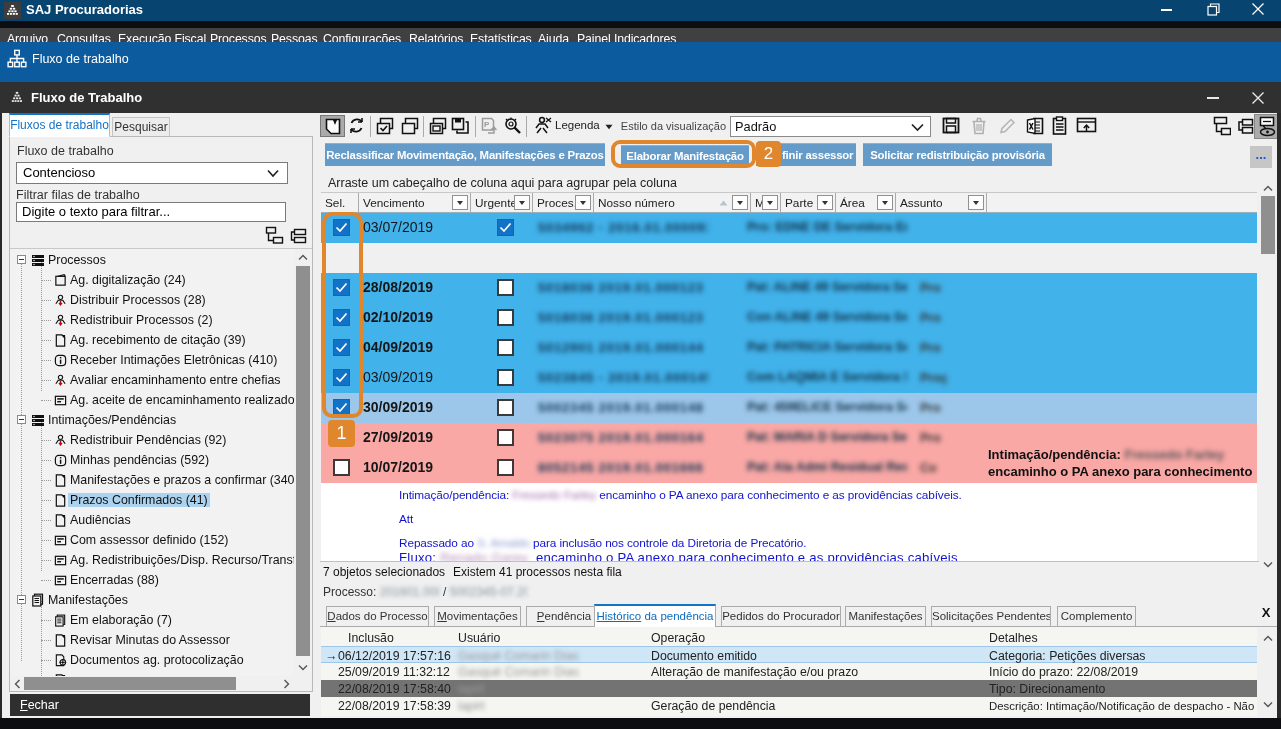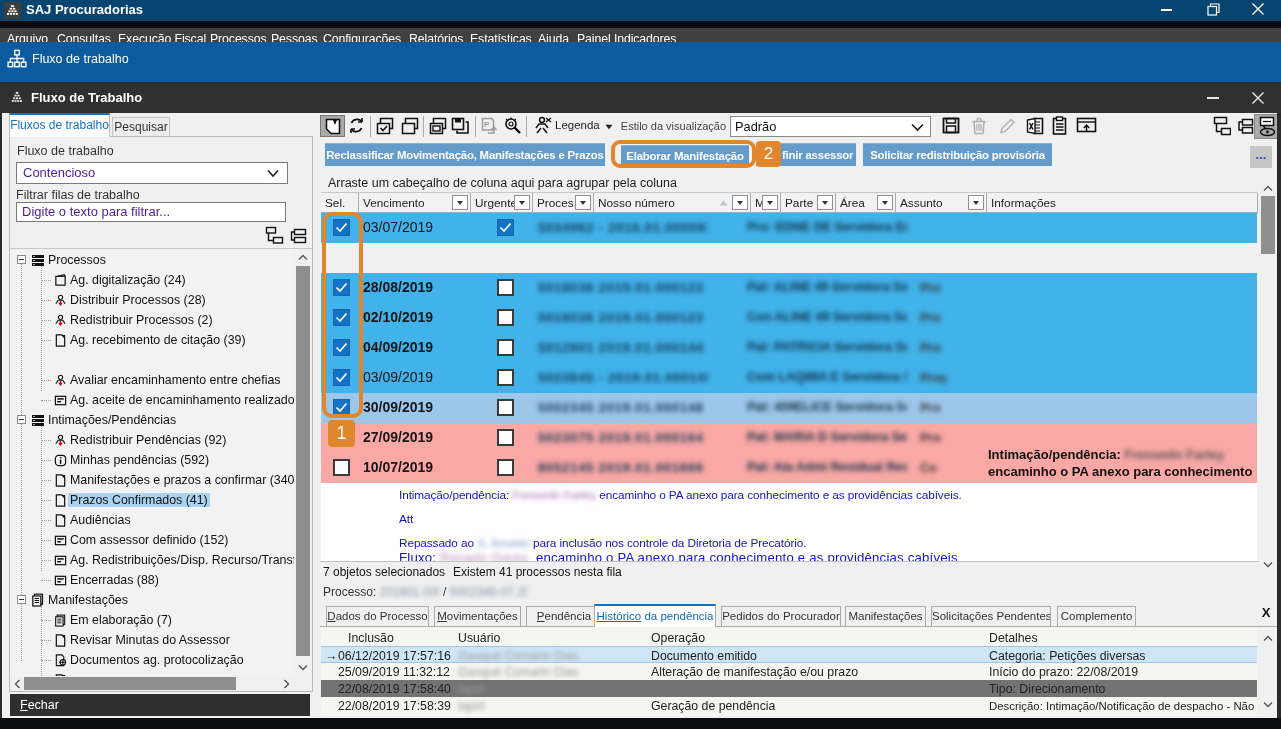--- a/index.html
+++ b/index.html
@@ -19,21 +19,21 @@
 #wtitle { left:0; top:82px; width:1281px; height:31px; background:#303030; }
 
 
 #wbody { left:0; top:113px; width:1281px; height:605px; background:#f0f0f0; }
 
 
 .tab-act { background:#fff; border:1px solid #b9b9b9; border-top:2px solid #1373c6; border-bottom:1px solid #fff; color:#1373c6; font-size:12px; text-align:center; z-index:3; white-space:nowrap; overflow:hidden; }
 .tab-in { background:#ececec; border:1px solid #c4c4c4; border-bottom:none; color:#333; font-size:12px; text-align:center; white-space:nowrap; }
 .panelbox { border:1px solid #b9b9b9; background:#f0f0f0; }
 .lbl { font-size:12.5px; color:#333; }
-.combo { background:#fff; border:1px solid #7a7a7a; font-size:13px; color:#4c1d95; }
+.combo { background:#fff; border:1px solid #7a7a7a; font-size:13px; color:#000000; }
 
 
 .trow { position:absolute; left:0; width:290px; height:20px; font-size:12.4px; color:#111; white-space:nowrap; }
 .trow span.t { position:absolute; top:3px; }
 
 
 .sb { background:#f0f0f0; }
 .sb-thumb { background:#8f8f8f; }
 .btn { position:absolute; top:30px; height:23px; background:#649bc9; border-top:1px solid #85b2d8; color:#fff; font-weight:bold; font-size:11.4px; letter-spacing:-0.2px; text-align:center; line-height:22px; white-space:nowrap; overflow:hidden; }
 .hdr { position:absolute; top:0; height:20px; font-size:11.8px; color:#222; border-right:1px solid #ababab; }
@@ -247,20 +247,27 @@
           </svg>
           <span class="t" style="left:60px;">Redistribuir Processos (2)</span>
         </div>
       <div class="trow" style="top:81px;">
           <div class="abs" style="left:31px;top:10px;width:10px;height:1px;border-top:1px dotted #9a9a9a;"></div>
           <svg class="abs" style="left:44px;top:3.5px;" width="13" height="13" viewBox="0 0 14 14">
             <use href="#i-fold"></use>
           </svg>
           <span class="t" style="left:60px;">Ag. recebimento de citação (39)</span>
         </div>
+      <div class="trow" style="top:101px;">
+          <div class="abs" style="left:31px;top:10px;width:10px;height:1px;border-top:1px dotted #9a9a9a;"></div>
+          <svg class="abs" style="left:44px;top:3.5px;" width="13" height="13" viewBox="0 0 14 14">
+            <use href="#i-info"></use>
+          </svg>
+          <span class="t" style="left:60px;">Receber Intimações Eletrônicas (410)</span>
+        </div>
       <div class="trow" style="top:121px;">
           <div class="abs" style="left:31px;top:10px;width:10px;height:1px;border-top:1px dotted #9a9a9a;"></div>
           <svg class="abs" style="left:44px;top:3.5px;" width="13" height="13" viewBox="0 0 14 14">
             <use href="#i-person"></use>
           </svg>
           <span class="t" style="left:60px;">Avaliar encaminhamento entre chefias</span>
         </div>
       <div class="trow" style="top:141px;">
           <div class="abs" style="left:31px;top:10px;width:10px;height:1px;border-top:1px dotted #9a9a9a;"></div>
           <svg class="abs" style="left:44px;top:3.5px;" width="13" height="13" viewBox="0 0 14 14">
@@ -557,23 +564,20 @@
           <span class="htxt">Parte ...</span>
           <span class="ddbtn"></span>
         </div>
 <div class="hdr" style="left:515px;width:60px;">
           <span class="htxt">Área</span>
           <span class="ddbtn"></span>
         </div>
 <div class="hdr" style="left:575px;width:91px;">
           <span class="htxt">Assunto</span>
           <span class="ddbtn"></span>
-        </div>
-<div class="hdr" style="left:666px;width:271px;">
-          <span class="htxt">Informações</span>
         </div>
 </div>
     <div class="row" style="top:100px;background:#42b2ea;">
         <div class="cbx on" style="left:12px;top:6px;">
           <svg width="13" height="11" viewBox="0 0 13 11">
             <path d="M 1.5 5.5 L 5 9 L 11.5 1.5" fill="none" stroke="#fff" stroke-width="1.7"></path>
           </svg>
         </div>
         <span class="date" style="font-weight:normal;">03/07/2019</span>
         <div class="cbx on" style="left:176px;top:6px;">

